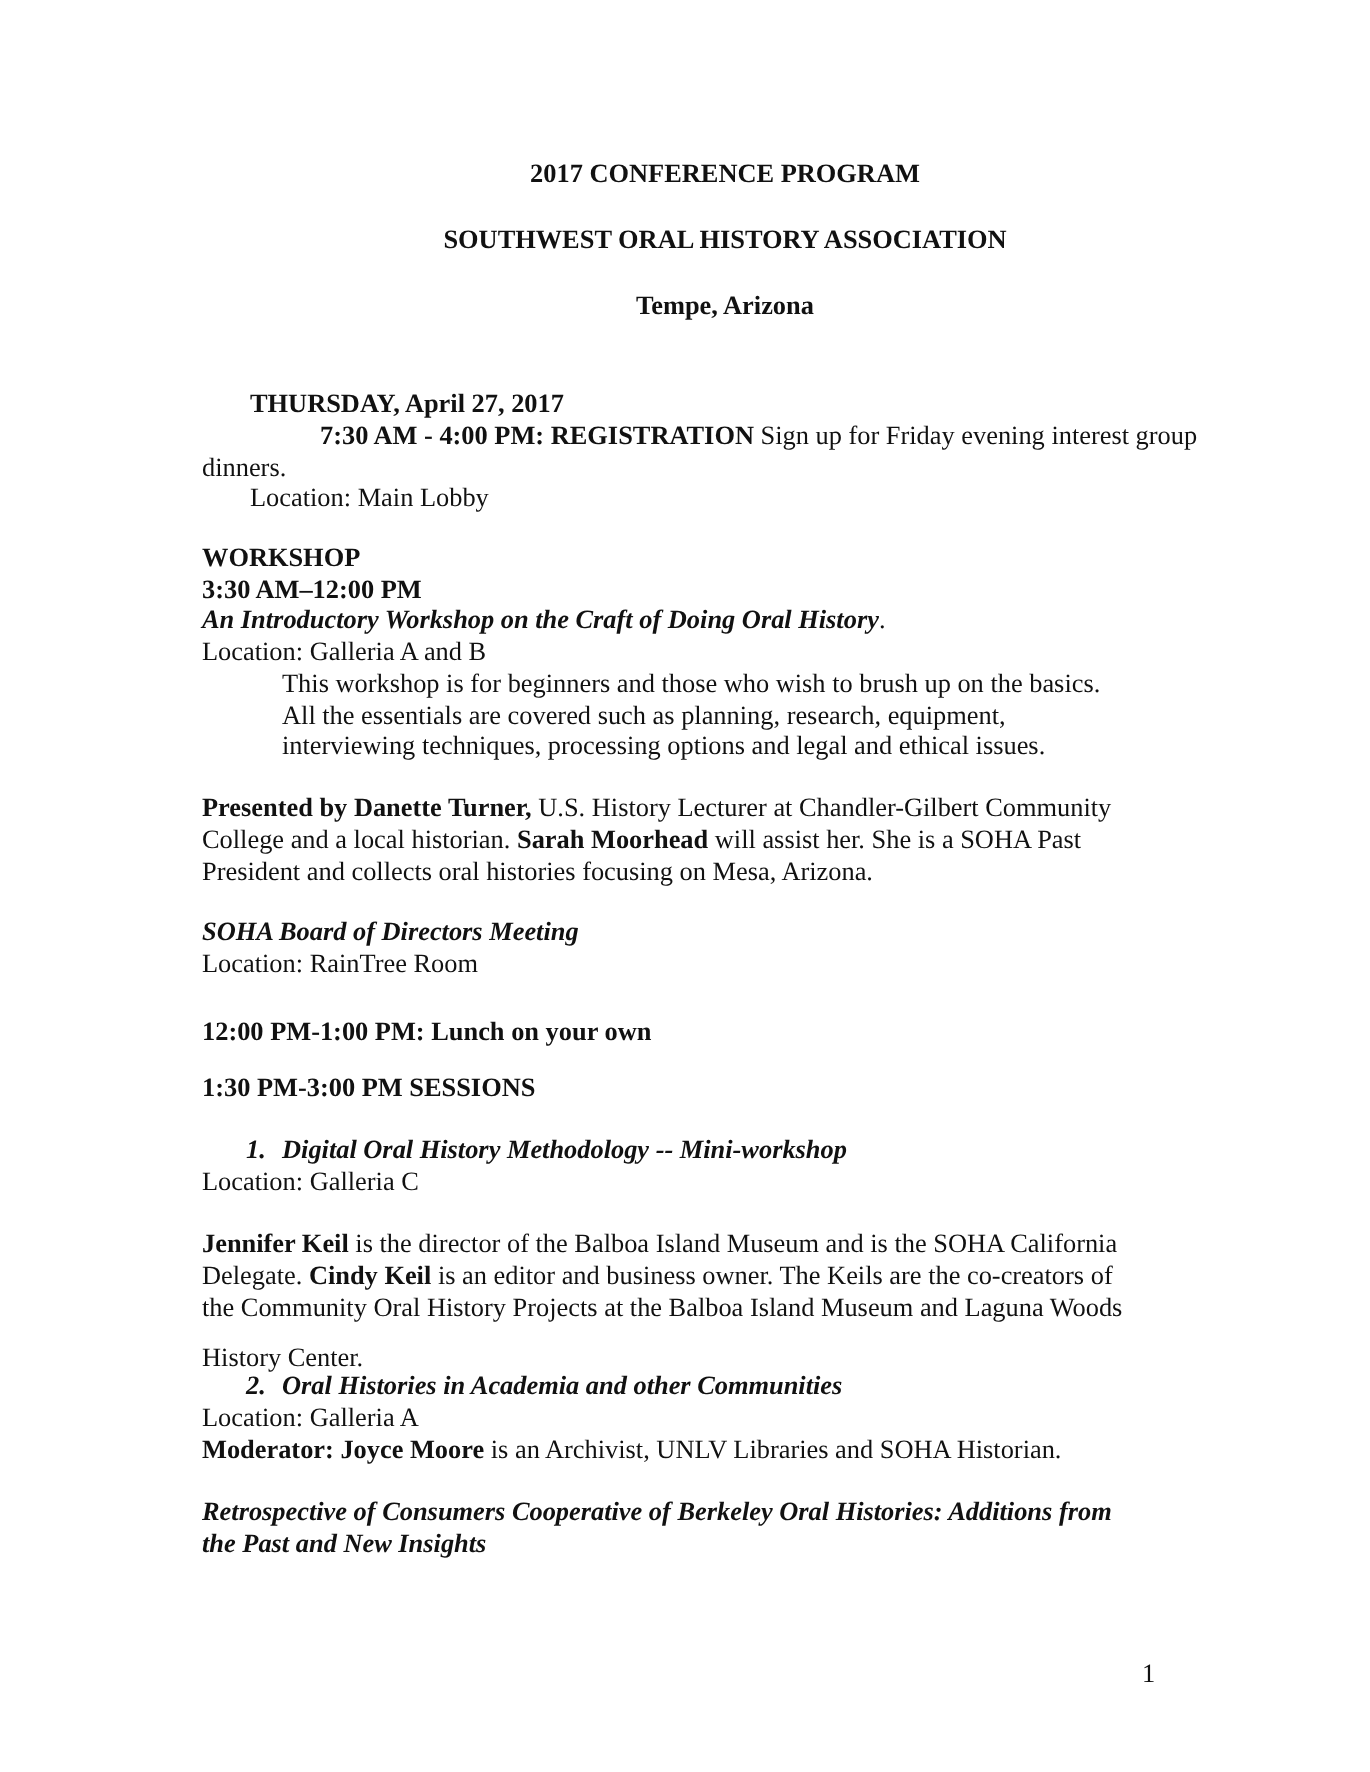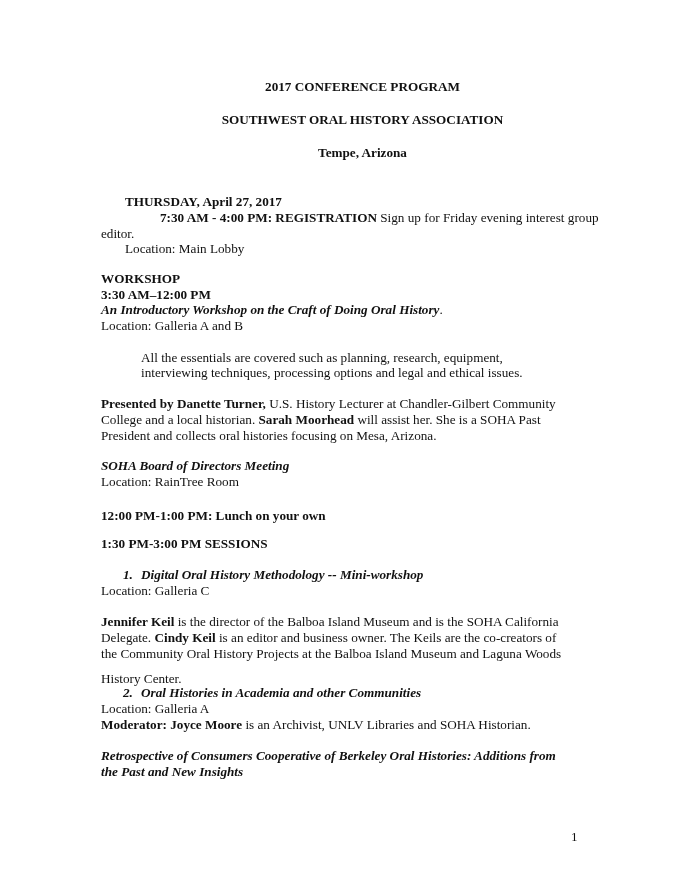--- a/index.html
+++ b/index.html
@@ -33,29 +33,30 @@
 <div class="page">
 
   <div class="abs center b" style="top:79px;">2017 CONFERENCE PROGRAM</div>
   <div class="abs center b" style="top:112px;">SOUTHWEST ORAL HISTORY ASSOCIATION</div>
   <div class="abs center b" style="top:145px; left:0;">Tempe, Arizona</div>
 
   <div class="abs b" style="left:81px; top:194px;margin-left:24px;">THURSDAY, April 27, 2017</div>
   <div class="abs" style="left:101px; top:210px;margin-left:39px;">
     <span class="b">7:30 AM - 4:00 PM:  REGISTRATION</span><span> Sign up for Friday evening interest group</span>
   </div>
-  <div class="abs" style="left:81px; top:226px;">editor.</div>
+  <div class="abs" style="left:81px; top:226px;">dinners.</div>
   <div class="abs" style="left:105px; top:241px;">Location: Main Lobby</div>
 
   <div class="abs b" style="left:81px; top:271px;">WORKSHOP</div>
   <div class="abs b" style="left:81px; top:287px;">3:30 AM–12:00 PM</div>
   <div class="abs" style="left:81px; top:302px;">
     <span class="bi">An Introductory Workshop on the Craft of Doing Oral History</span><span>.</span>
   </div>
   <div class="abs" style="left:81px; top:318px;">Location: Galleria A and B</div>
+  <div class="abs" style="left:121px; top:334px;">This workshop is for beginners and those who wish to brush up on the basics.</div>
   <div class="abs" style="left:121px; top:350px;">All the essentials are covered such as planning, research, equipment,</div>
   <div class="abs" style="left:121px; top:365px;">interviewing techniques, processing options and legal and ethical issues.</div>
 
   <div class="abs" style="left:81px; top:396px;">
     <span class="b">Presented by Danette Turner,</span><span> U.S. History Lecturer at Chandler-Gilbert Community</span>
   </div>
   <div class="abs" style="left:81px; top:412px;">
     <span>College and a local historian. </span><span class="b">Sarah Moorhead</span><span> will assist her.  She is a SOHA Past</span>
   </div>
   <div class="abs" style="left:81px; top:428px;">President and collects oral histories focusing on Mesa, Arizona.</div>

